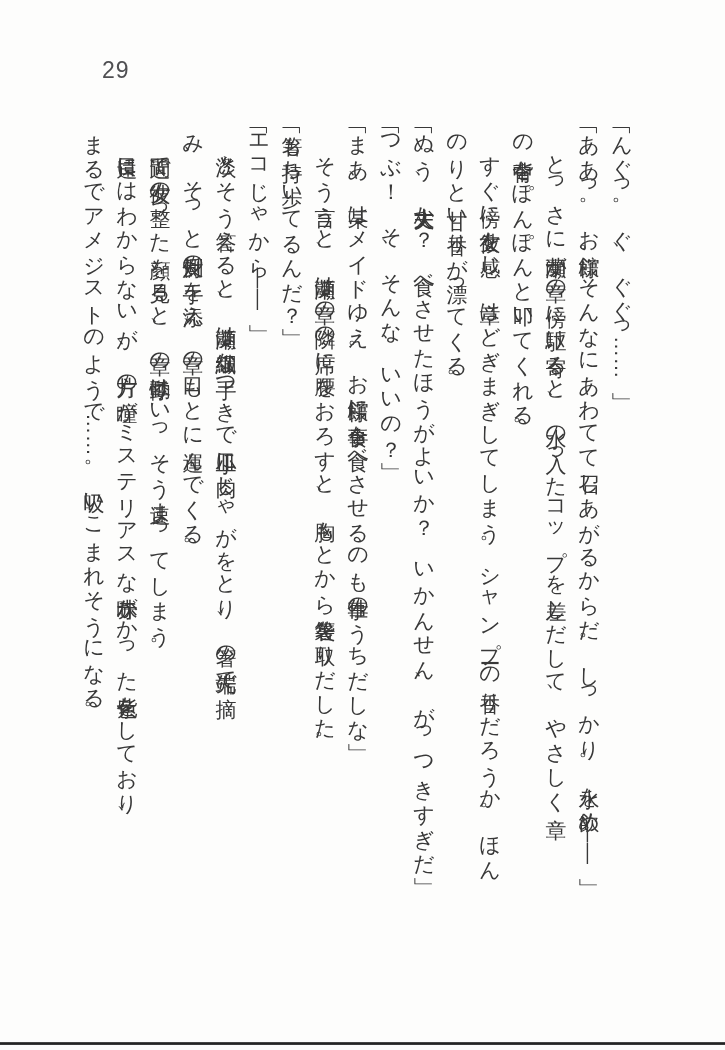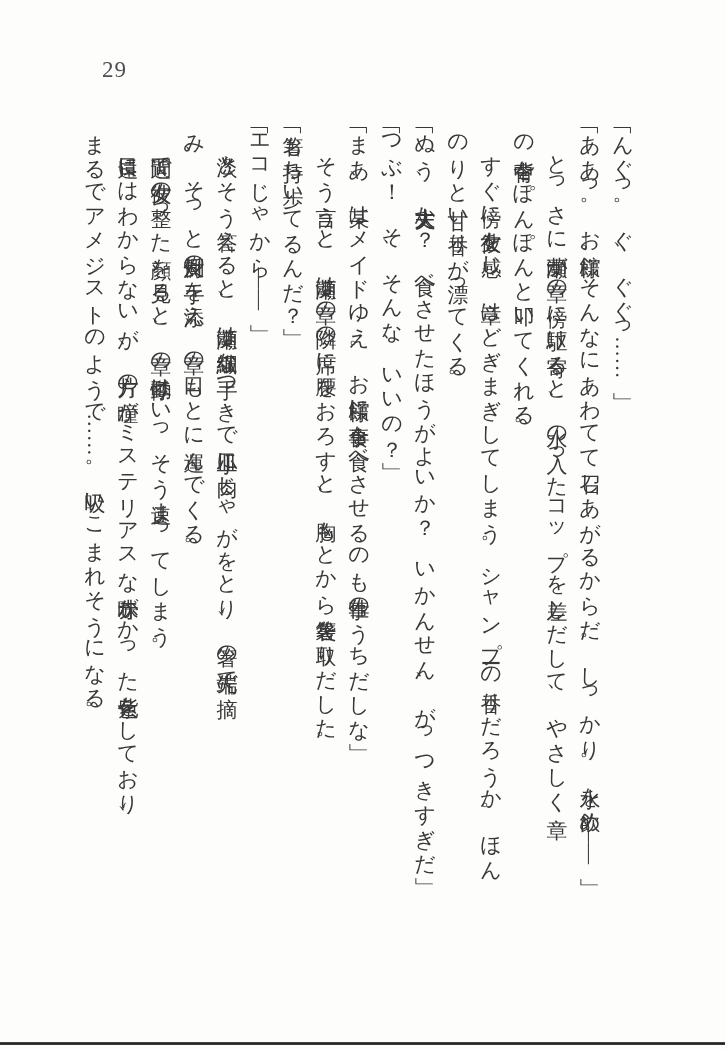--- a/index.html
+++ b/index.html
@@ -8,21 +8,21 @@
     width: 725px;
     height: 1050px;
     overflow: hidden;
     background: #fdfdfc;
   }
   .page {
     position: relative;
     width: 725px;
     height: 1050px;
     background: #fdfdfc;
-    font-family: Liberation Serif, serif;
+    font-family: Liberation Sans, sans-serif;
   }
   .page-number {
     position: absolute;
     left: 102px;
     top: 57px;
     font-size: 23px;
     color: #4f4f52;
     letter-spacing: 1px;
   }
   .text-block {

